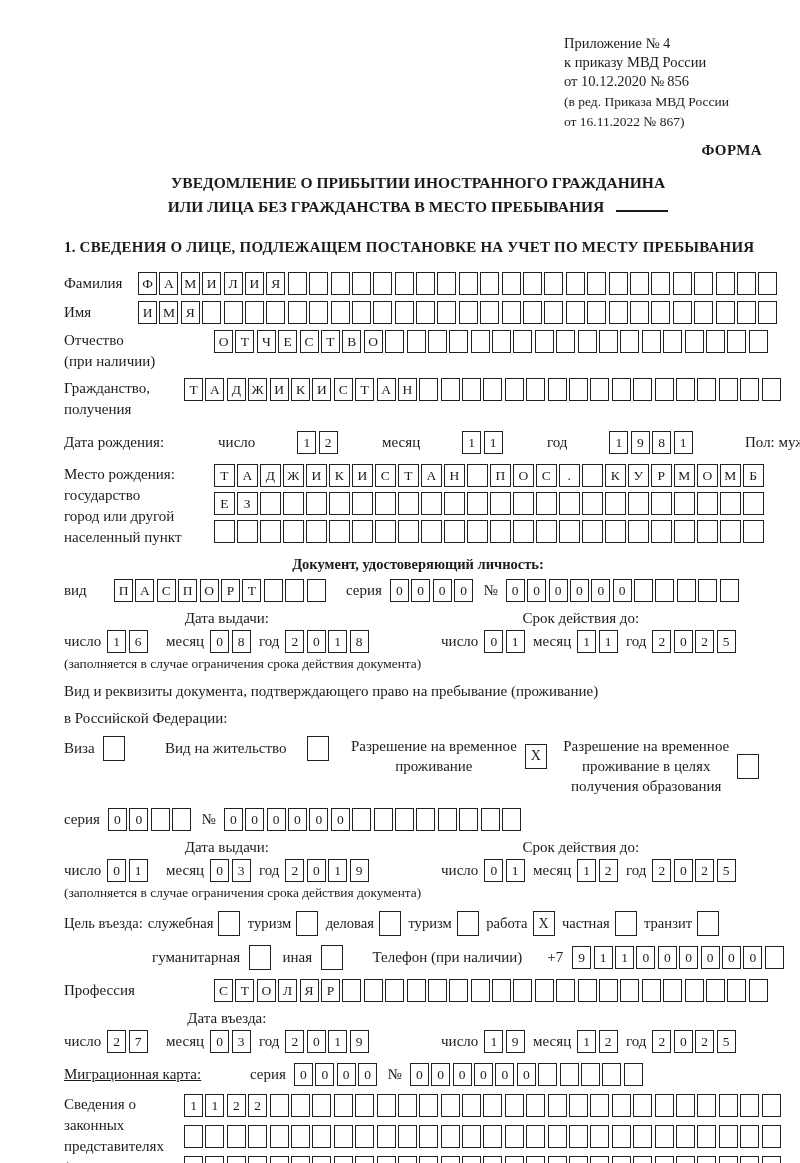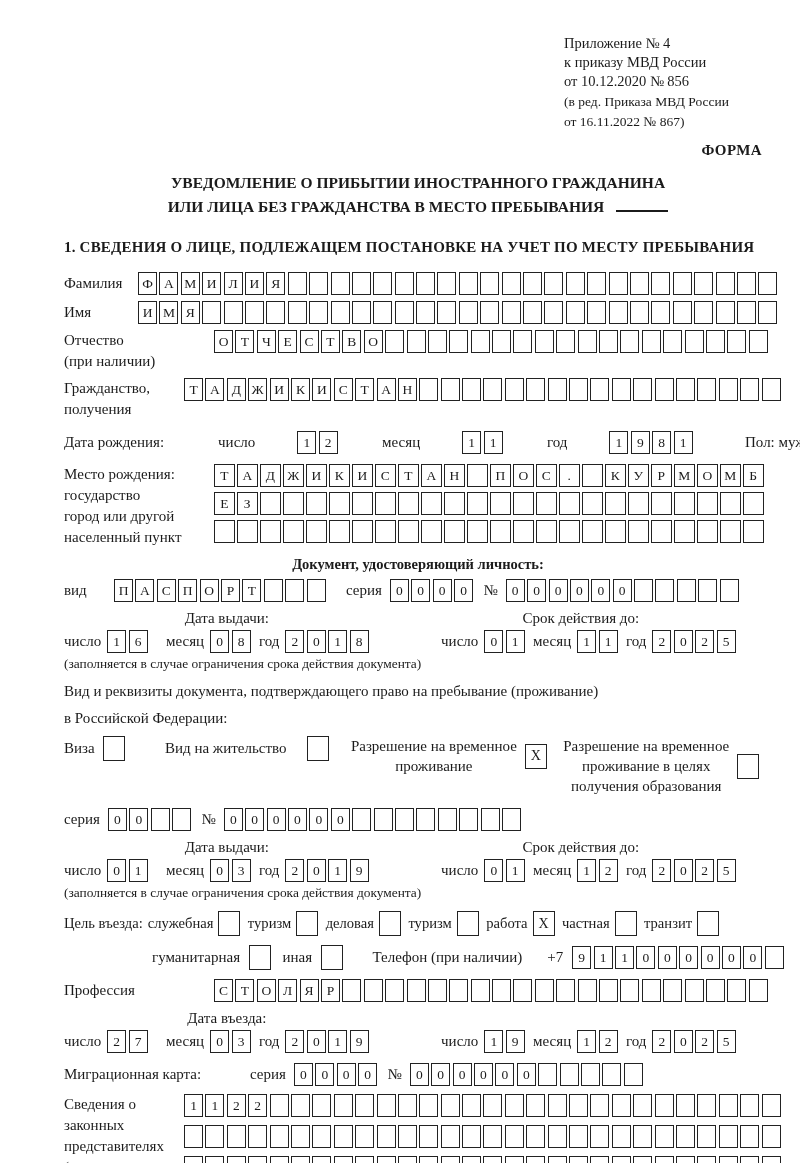--- a/index.html
+++ b/index.html
@@ -18,21 +18,21 @@
 
   
   .row{display:flex;align-items:center;gap:8px;margin-top:6px;}
   .row.top{align-items:flex-start;}
   .lbl{font-size:15px;white-space:nowrap;}
   .lbl-col{display:flex;flex-direction:column;flex:none;font-size:15px;line-height:21px;}
   .lbl-stack{display:inline-flex;flex-direction:column;text-align:center;font-size:15px;line-height:20px;}
   .w66{width:66px;flex:none;}
   .w115{width:112px;flex:none;}
   .w145{width:142px;flex:none;}
-  .w180{width:178px;flex:none;}
+  .w180{width:178px;flex:none;text-decoration:underline;}
 
   
   .cells{display:inline-flex;flex:none;}
   .cell{box-sizing:border-box;width:19px;height:23px;border:1.6px solid #222;margin-right:2.4px;
         display:inline-flex;align-items:center;justify-content:center;font-size:13.5px;background:#fff;}
   .wide .cell{width:20.5px;margin-right:2.5px;}
   .cbx .cell{width:22px;height:25px;border-width:1.7px;font-size:14px;}
   .cells-col{display:flex;flex-direction:column;}
   .cells-col .cells{margin-bottom:5px;}
 

